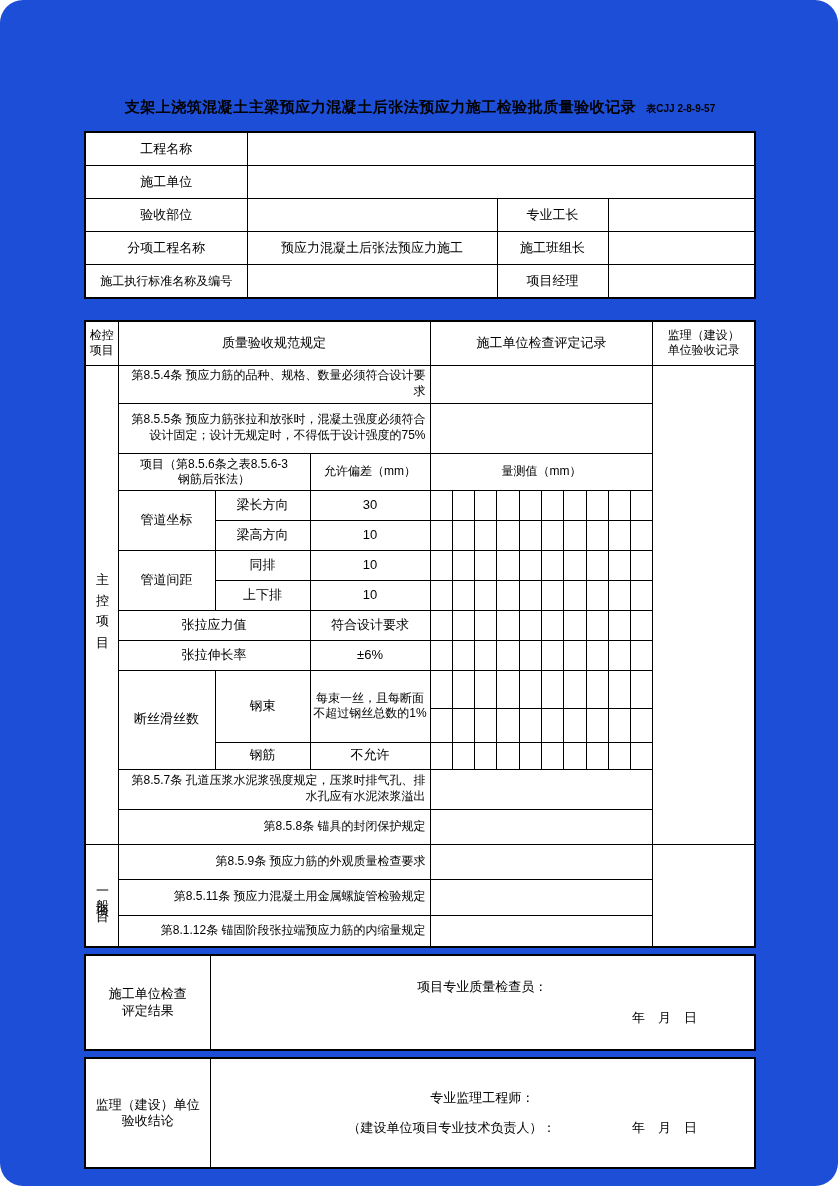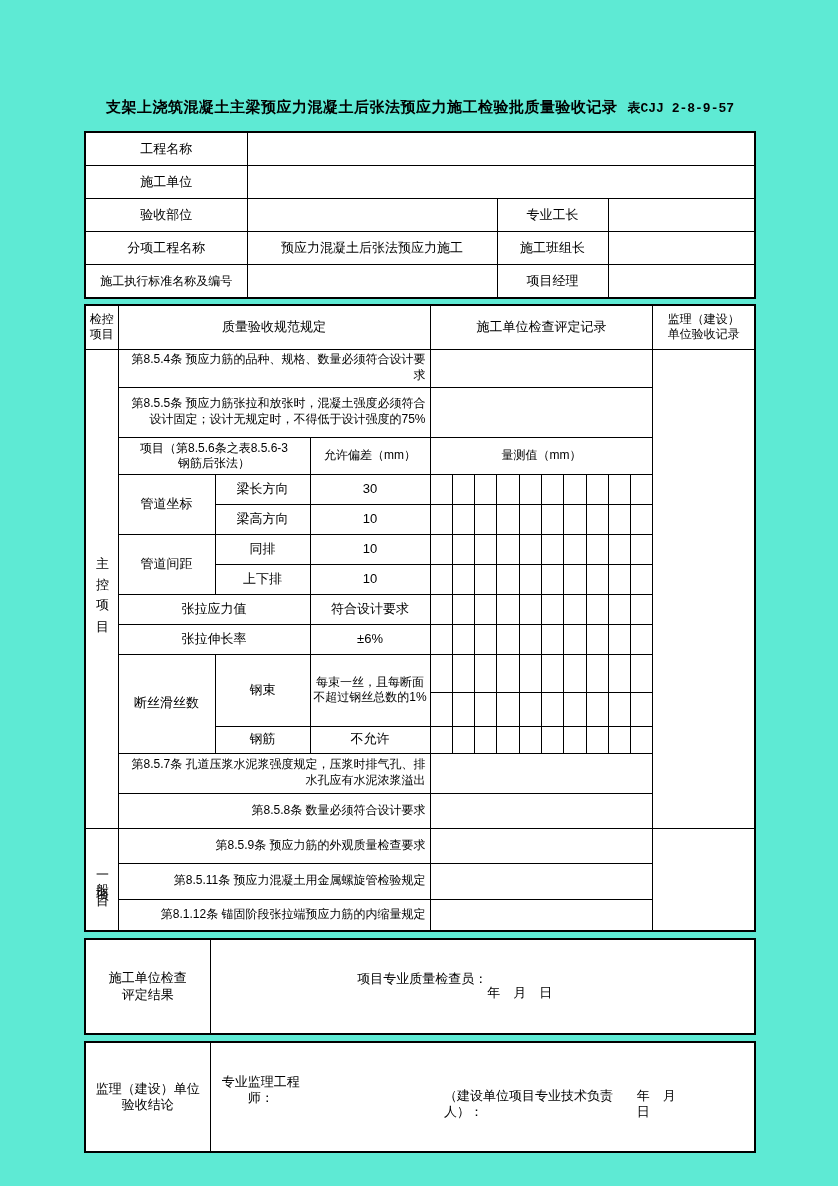--- a/index.html
+++ b/index.html
@@ -1,40 +1,40 @@
 <!DOCTYPE html>
 <html><head>
 <meta charset="utf-8">
 <style>
   html,body{margin:0;padding:0;background:#fff;}
   body{width:838px;height:1186px;font-family:"Liberation Sans","DejaVu Sans",sans-serif;color:#000;}
-  .page{position:relative;width:838px;height:1186px;background:#5eead4;overflow:hidden;}
+  .page{position:relative;width:838px;height:1186px;background:#1d4ed8;overflow:hidden;border-radius:23px;}
   .content{margin-left:84px;width:672px;}
   .title-row{display:flex;justify-content:center;align-items:baseline;gap:10px;padding-top:98px;}
   .title{font-size:15px;font-weight:bold;letter-spacing:0.5px;}
-  .form-no{font-size:13px;font-weight:bold;font-family:Liberation Mono, monospace;}
+  .form-no{font-size:10px;font-weight:bold;}
   table{border-collapse:collapse;table-layout:fixed;width:670px;background:#fff;}
   .tbl{border:2px solid #000;}
   td{border:1px solid #000;font-size:13px;padding:0 2px;overflow:hidden;vertical-align:middle;word-break:break-all;line-height:1.25;}
   td.c{text-align:center;}
   td.blank{background:#fff;}
   td.clause{font-size:12px;text-align:right;padding:2px 4px 2px 7px;line-height:1.3;}
   td.small{font-size:12px;}
   .pl{white-space:pre-line;}
   .vwrap{display:flex;align-items:center;justify-content:center;height:100%;}
   .v{writing-mode:vertical-rl;text-orientation:upright;font-size:13px;}
   .v.loose{letter-spacing:22px;}
   .v.tight{letter-spacing:6px;}
   .info-table td{height:32px;}
   .foot-label{text-align:center;font-size:13px;}
-  .sig-block{display:flex;justify-content:center;height:100%;}
+  .sig-block{display:flex;flex-direction:column;justify-content:center;height:100%;}
   .sig-center{text-align:center;font-size:13px;}
   .sig-date{font-size:13px;align-self:flex-end;margin-right:55px;margin-top:14px;}
   .sig-row{display:flex;justify-content:space-between;margin-left:135px;margin-right:55px;margin-top:14px;font-size:13px;}
-  .gap5{margin-top:5px;}
+  .gap5{margin-top:21px;}
   .gap6{margin-top:6px;}
   .gap14{margin-top:14px;}
 </style>
 </head>
 <body>
 
 <div class="page">
   <div class="content">
 
     <div class="title-row">
@@ -251,21 +251,21 @@
             <td class="g blank"></td>
             <td class="g blank"></td>
             <td class="g blank"></td>
             <td class="g blank"></td>
           </tr>
       <tr style="height:40px">
         <td class="clause" colspan="3">第8.5.7条  孔道压浆水泥浆强度规定，压浆时排气孔、排水孔应有水泥浓浆溢出</td>
         <td class="blank" colspan="10"></td>
       </tr>
       <tr style="height:35px">
-        <td class="clause" colspan="3">第8.5.8条  数量必须符合设计要求</td>
+        <td class="clause" colspan="3">第8.5.8条  锚具的封闭保护规定</td>
         <td class="blank" colspan="10"></td>
       </tr>
       <tr style="height:35px">
         <td class="c" rowspan="3">
           <div class="vwrap">
             <span class="v tight">一般项目</span>
           </div>
         </td>
         <td class="clause" colspan="3">第8.5.9条  预应力筋的外观质量检查要求</td>
         <td class="blank" colspan="10"></td>

